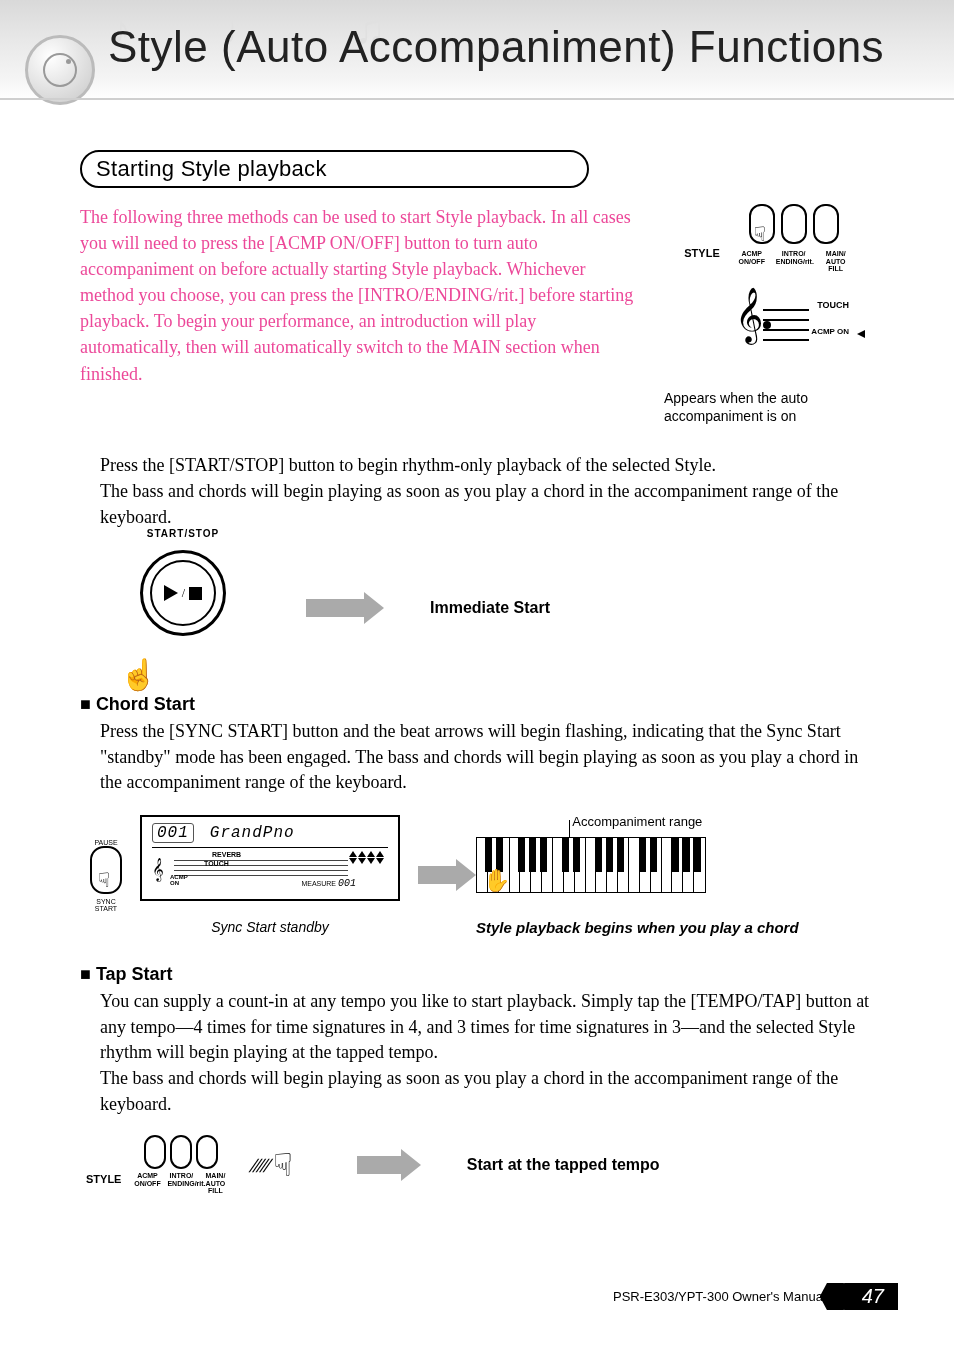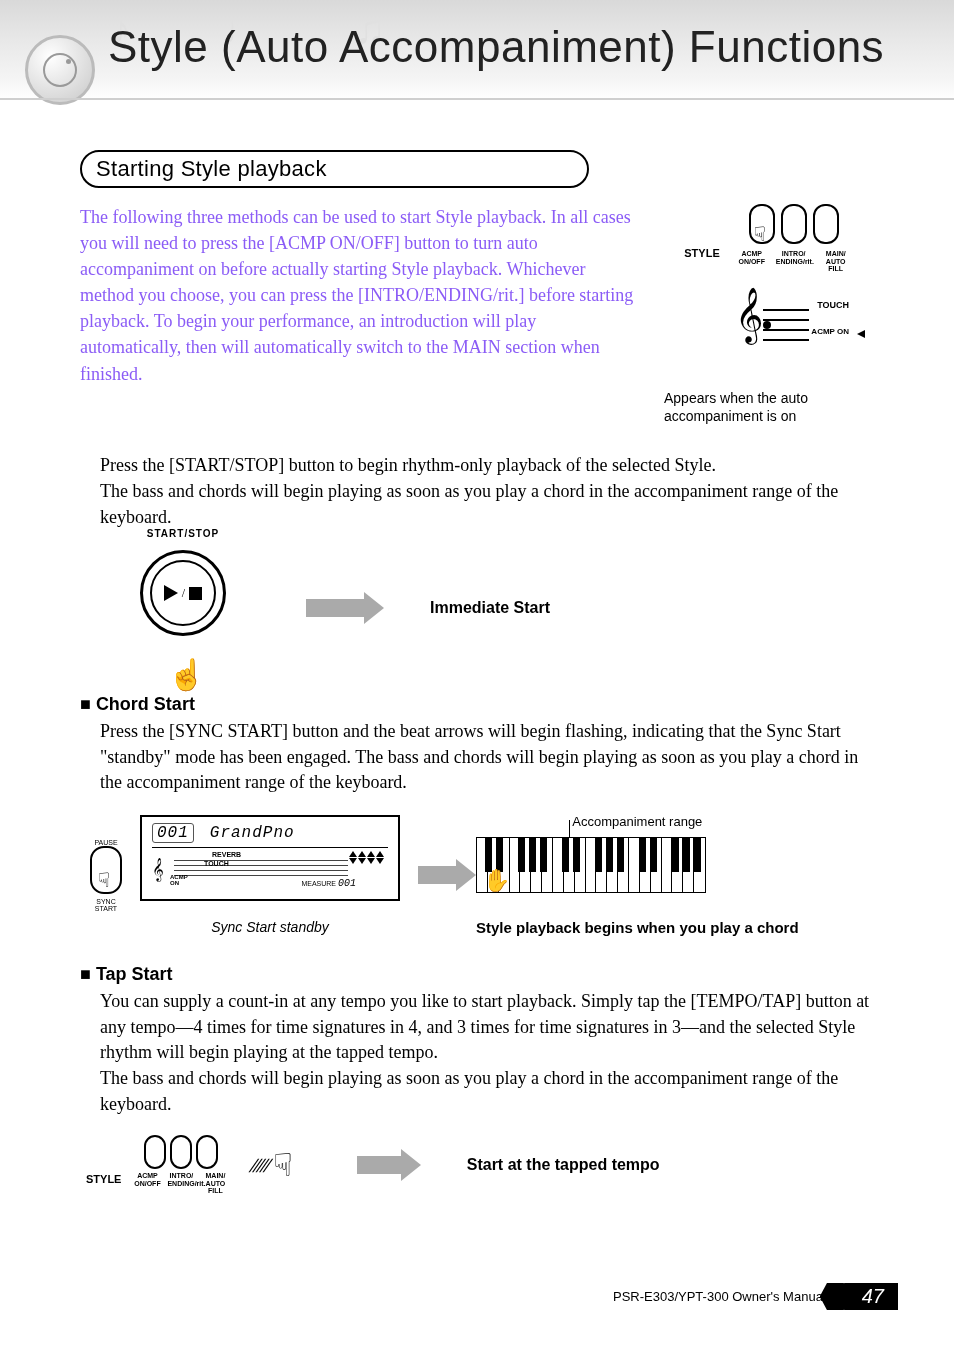--- a/index.html
+++ b/index.html
@@ -92,21 +92,21 @@
   }
   .two-col {
     display: flex;
     gap: 24px;
   }
   .left-col { flex: 1 1 auto; max-width: 560px; }
   .right-col { flex: 0 0 210px; font-family: Arial, Helvetica, sans-serif; }
   .body-text {
     font-size: 18px;
     line-height: 1.45;
-    color: #8b5cf6;
+    color: #ec4899;
   }
   .sub-item { margin-top: 28px; }
   .sub-item-head {
     font-family: Arial, Helvetica, sans-serif;
     font-weight: bold;
     font-size: 18px;
     margin-bottom: 4px;
   }
   .sub-item-head .bullet { font-family: Arial; }
   .sub-item-body {
@@ -255,21 +255,21 @@
   }
   .kbd .wk{border-right:1px solid #000;width:11px;height:100%;}
   .kbd .bk{position:absolute;top:0;width:7px;height:34px;background:#000;}
   .kbd-group { width:230px; }
   .kbd-wrap { text-align:center; }
   .accomp-label {
     font-family:Arial; font-size:13px; line-height:1.2; text-align:center;
     margin-bottom:8px;
   }
   .kbd-caption {
-    font-family:Arial; font-weight:bold; font-size:15px; margin-top:26px;
+    font-family:Arial; font-weight:bold; font-size:15px; margin-top:26px;font-style:italic;
   }
   .sync-caption {
     font-family:Arial; font-size:14px; text-align:center; margin-top:18px;font-style:italic;
   }
   .tap-row {
     display:flex; align-items:center; gap:22px;
     margin: 18px 0 0 6px;
   }
   .tap-panel {
     display:flex; align-items:flex-end; gap:4px;
@@ -371,21 +371,21 @@
       <p class="caption">Appears when the auto accompaniment is on</p>
     </div>
   </div>
 
   
   <div class="sub-item">
     <p class="sub-item-body">Press the [START/STOP] button to begin rhythm-only playback of the selected Style.</p>
     <p class="sub-item-body">The bass and chords will begin playing as soon as you play a chord in the accompaniment range of the keyboard.</p>
 
     <div class="figure-row">
-      <div style="position:relative;text-align:right;">
+      <div style="position:relative;">
         <span class="btn-arc-label">START/STOP</span>
         <div class="btn-circ">
           <div class="btn-circ-inner">
             <div class="tri-play"></div>
             <span style="font-size:12px;">/</span>
             <div class="sq-stop"></div>
           </div>
         </div>
         <span class="hand-cursor">☝</span>
       </div>

